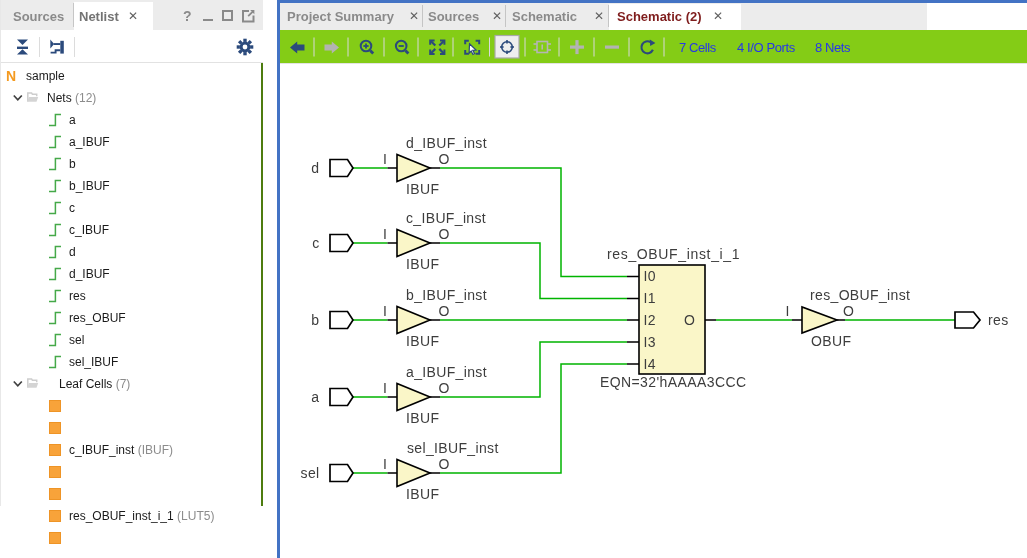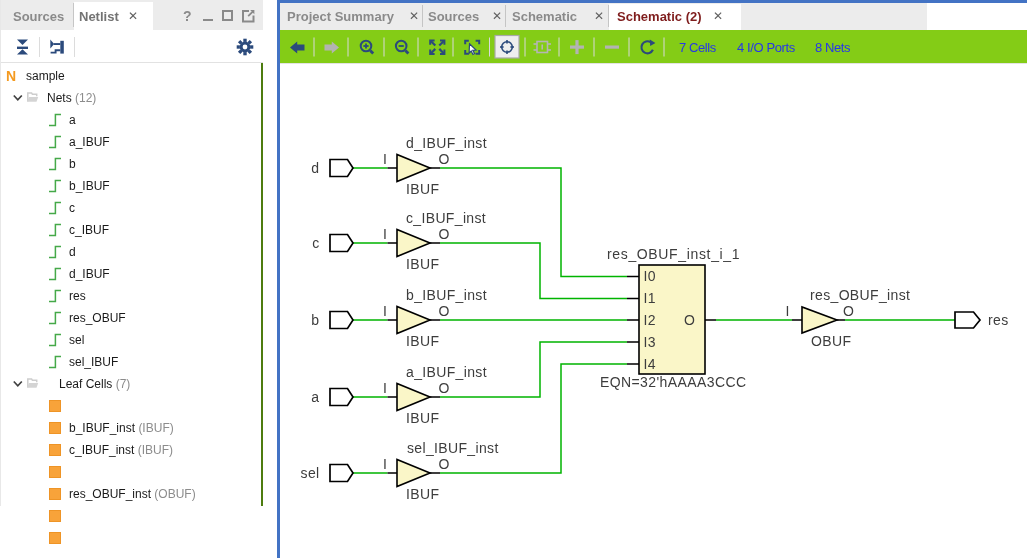--- a/index.html
+++ b/index.html
@@ -167,35 +167,34 @@
           <path d="M1.8,10.5 V1.9 H5.6 L6.4,3.3 H10.7 V5.2" fill="none" stroke="#cdcdcd" stroke-width="1.5"></path>
           <polygon points="2.9,6 12.2,6 10.5,10.8 1.1,10.8" fill="#d4d4d4"></polygon>
         </svg>
         <span class="t" style="left:58px">Leaf Cells <span class="gy">(7)</span></span>
       </div>
  <div class="row" style="top:395px">
         <span class="sq"></span>
       </div>
  <div class="row" style="top:417px">
         <span class="sq"></span>
-        <span class="t" style="left:68px">b_IBUF_inst <span class="gy">(IBUF)</span></span>
       </div>
  <div class="row" style="top:439px">
         <span class="sq"></span>
         <span class="t" style="left:68px">c_IBUF_inst <span class="gy">(IBUF)</span></span>
       </div>
  <div class="row" style="top:461px">
         <span class="sq"></span>
       </div>
  <div class="row" style="top:483px">
         <span class="sq"></span>
-        <span class="t" style="left:68px">res_OBUF_inst <span class="gy">(OBUF)</span></span>
       </div>
  <div class="row" style="top:505px">
         <span class="sq"></span>
+        <span class="t" style="left:68px">res_OBUF_inst_i_1 <span class="gy">(LUT5)</span></span>
       </div>
  <div class="row" style="top:527px">
         <span class="sq"></span>
       </div>
 </div>
 </div>
 <div id="rblue-l"></div>
 <div id="rblue-t"></div>
 <div id="rtabs">
  <span class="tabtxt abs" style="left:7px;top:6px;color:#8a8a8a">Project Summary</span>

